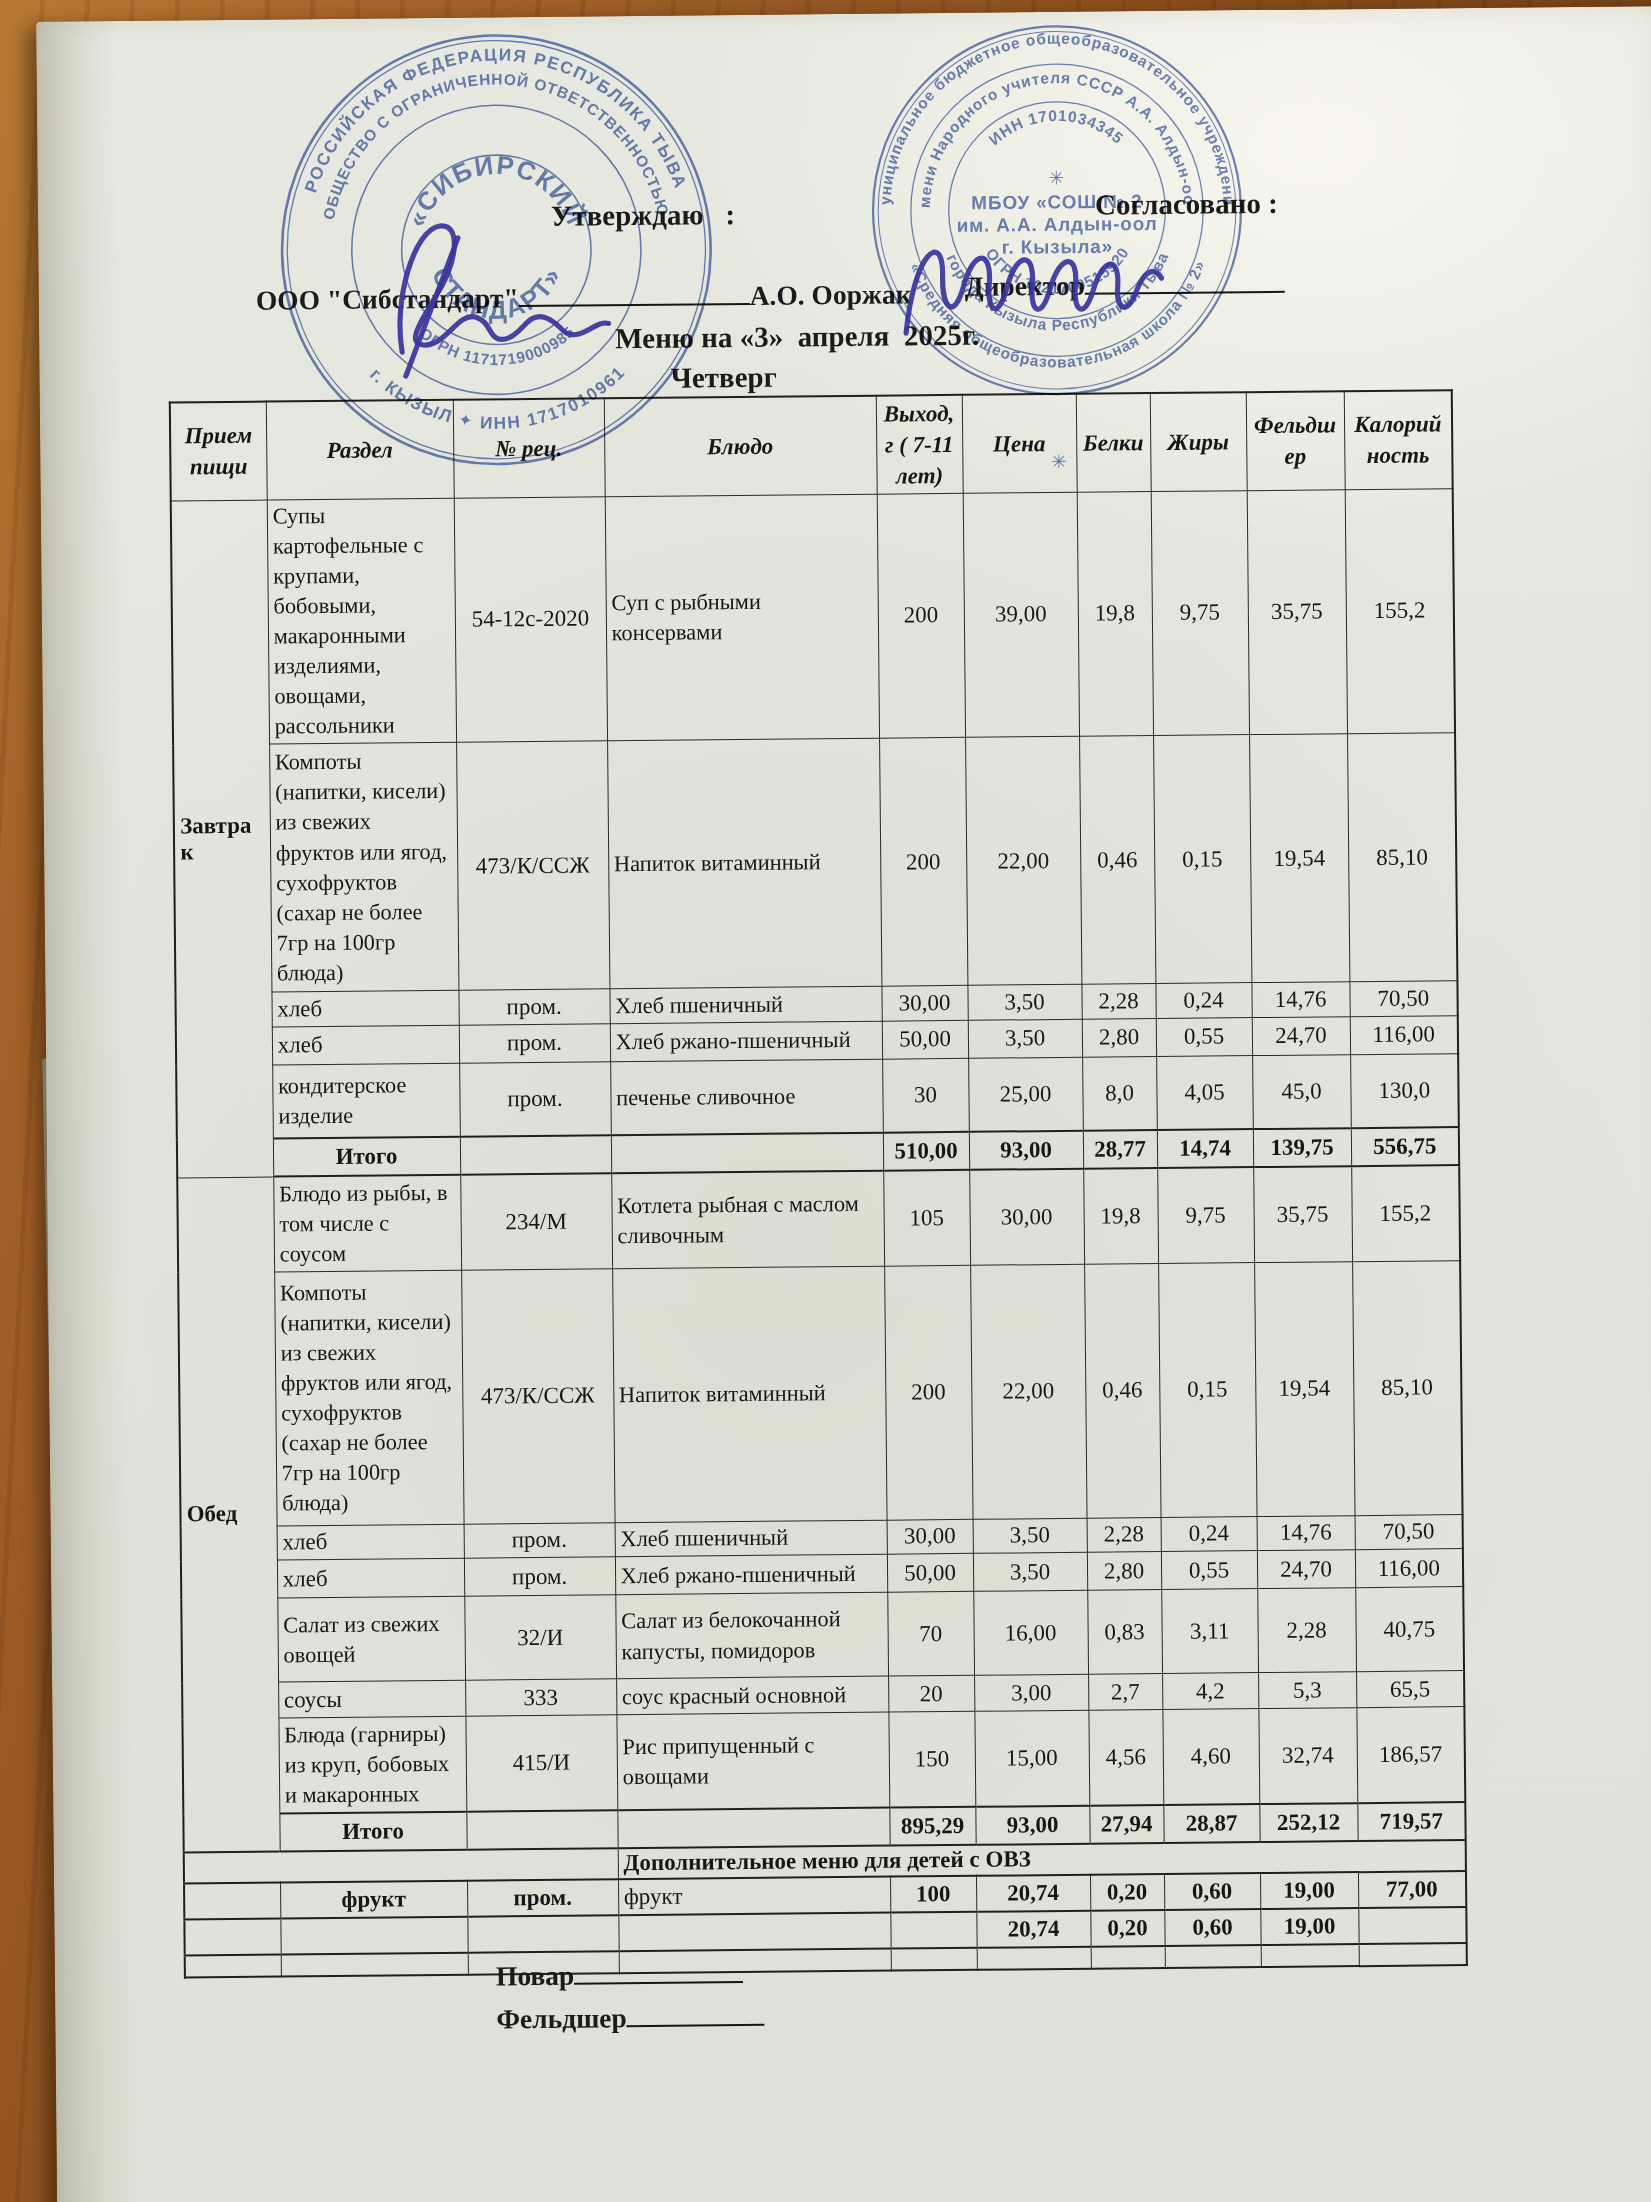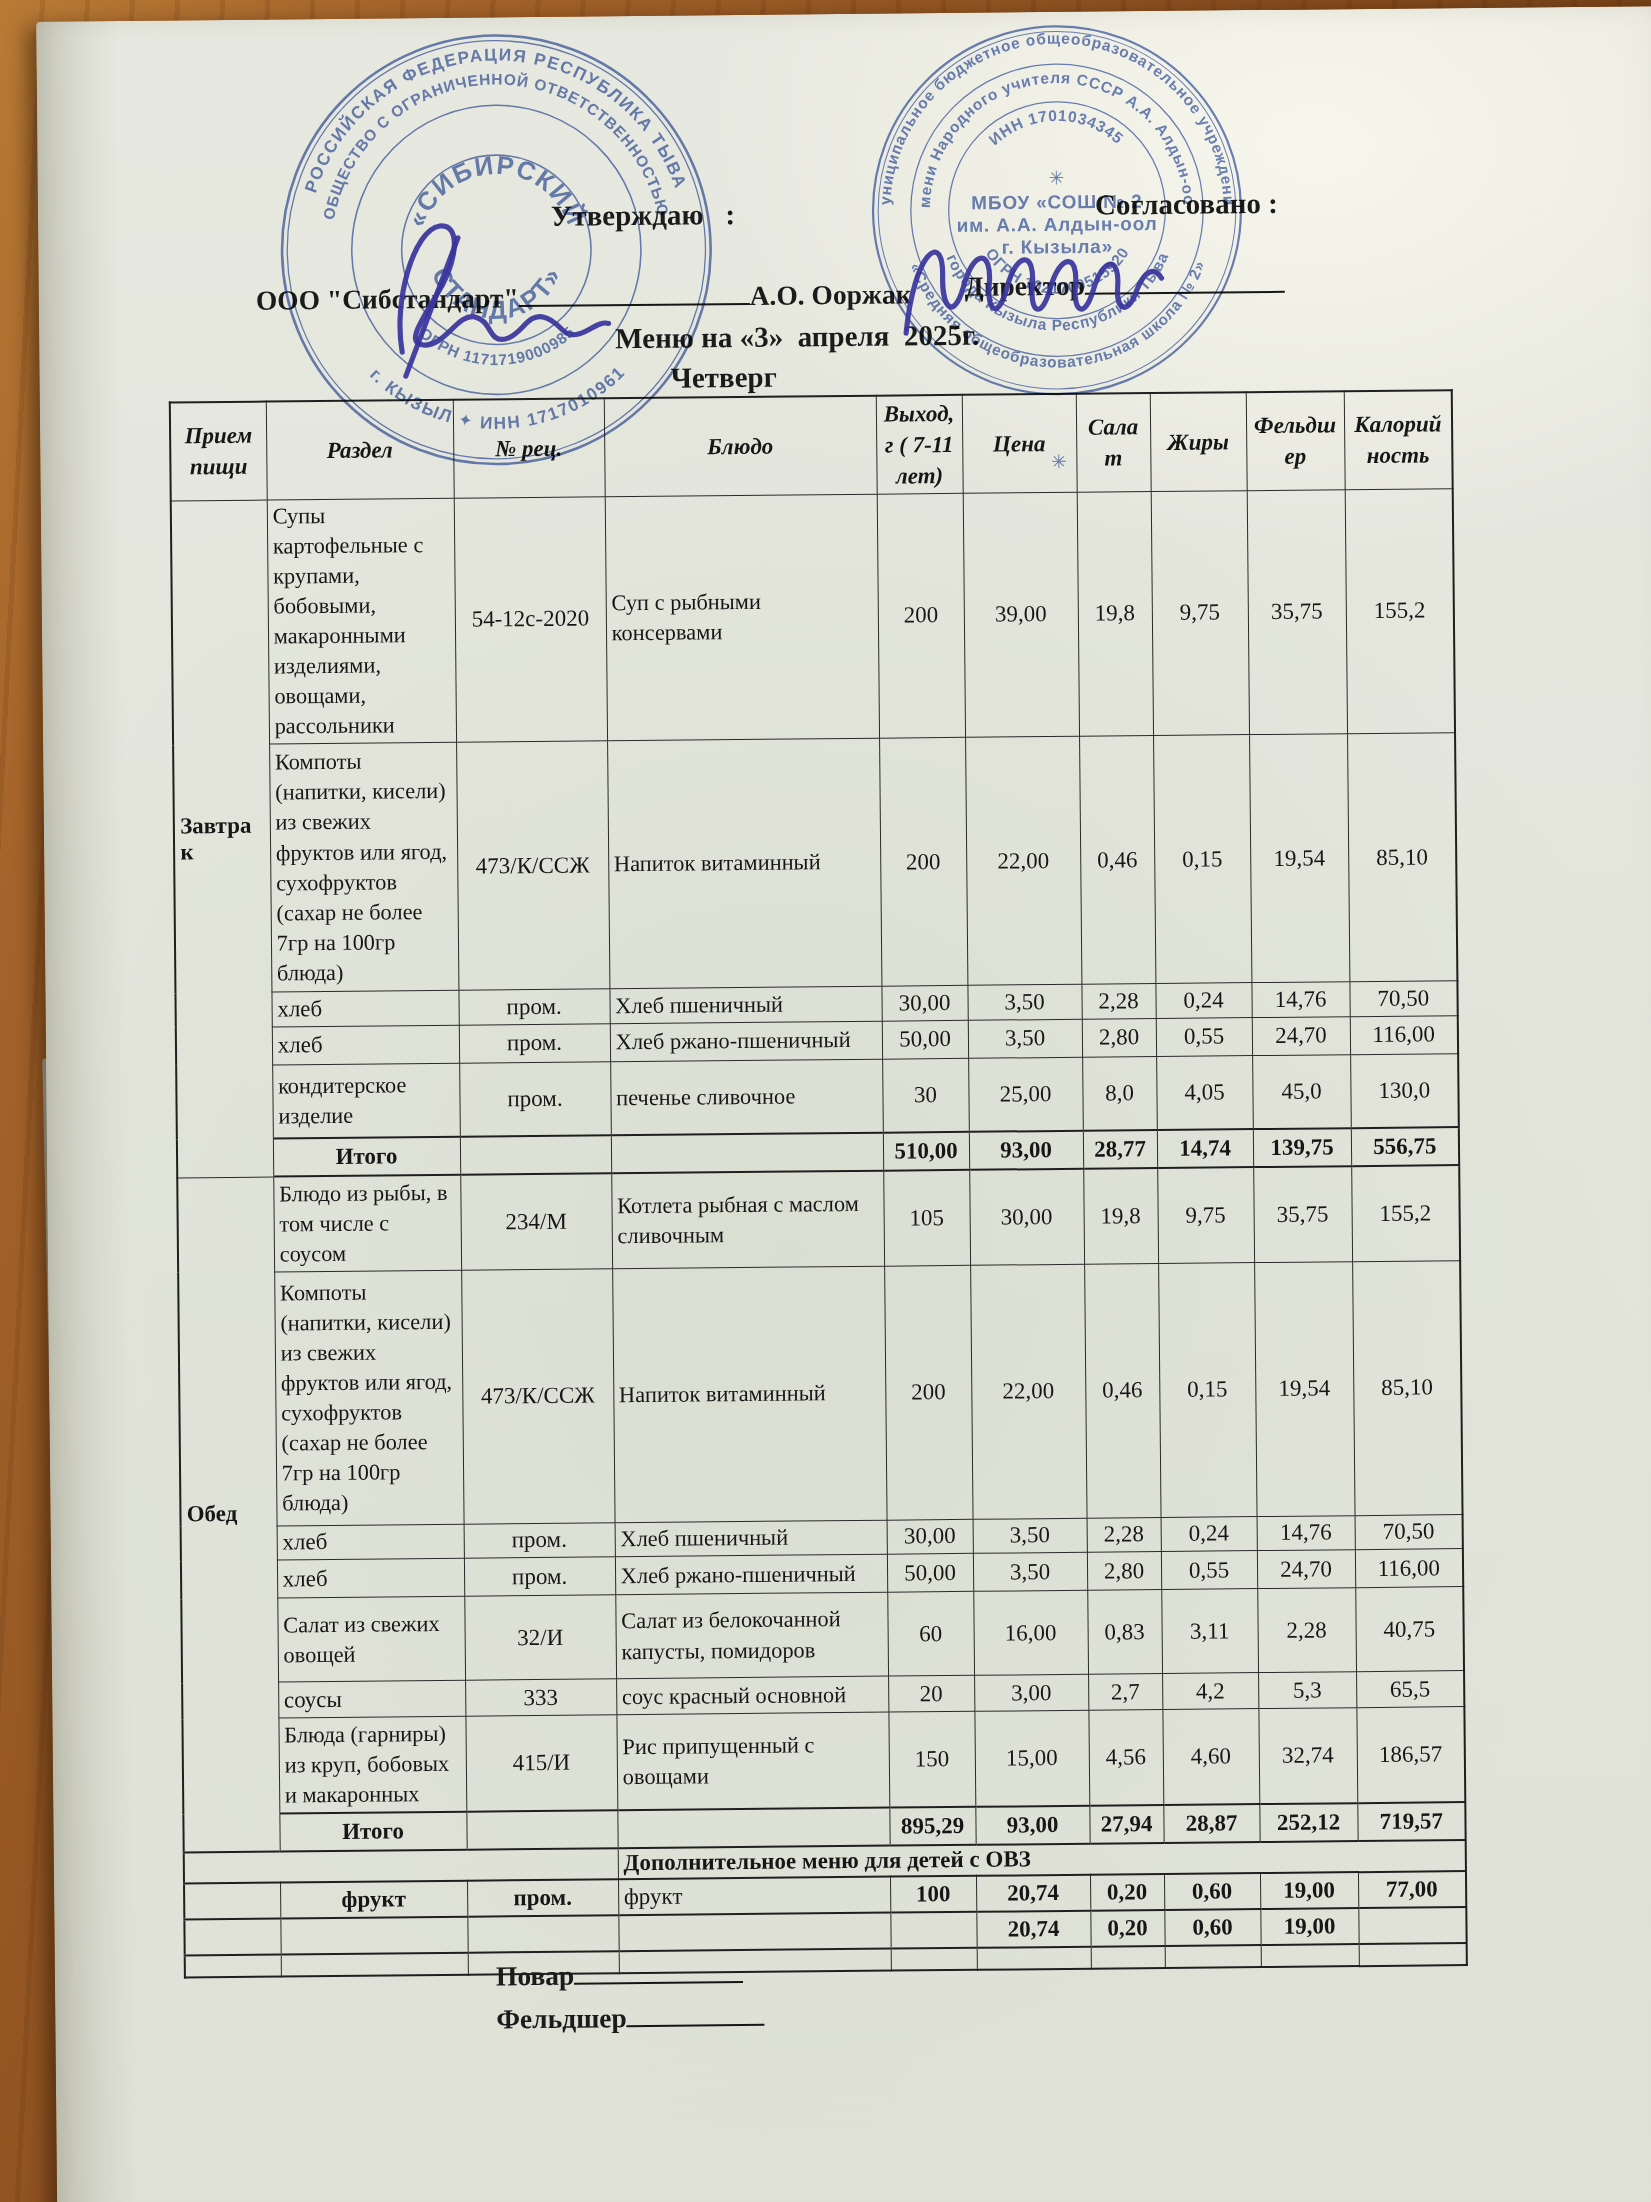--- a/index.html
+++ b/index.html
@@ -98,21 +98,21 @@
           <col style="width:108px">
       </colgroup>
       <tbody>
           <tr class="hdr">
         <th>Прием пищи</th>
         <th>Раздел</th>
         <th>№ рец.</th>
         <th>Блюдо</th>
         <th>Выход, г ( 7-11 лет)</th>
         <th>Цена</th>
-        <th>Салат</th>
+        <th>Белки</th>
         <th>Жиры</th>
         <th>Фельдшер</th>
         <th>Калорийность</th>
       </tr>
 
       <tr class="r1">
         <td class="meal" rowspan="6">Завтрак</td>
         <td class="tl vt">Супы картофельные с крупами, бобовыми, макаронными изделиями, овощами, рассольники</td>
         <td class="c">54-12с-2020</td>
         <td class="tl dish">Суп с рыбными консервами</td>
@@ -221,21 +221,21 @@
         <td class="c">3,50</td>
         <td class="c">2,80</td>
         <td class="c">0,55</td>
         <td class="c">24,70</td>
         <td class="c">116,00</td>
       </tr>
       <tr class="q5">
         <td class="tl vt">Салат из свежих овощей</td>
         <td class="c">32/И</td>
         <td class="tl dish">Салат из белокочанной капусты, помидоров</td>
-        <td class="c">60</td>
+        <td class="c">70</td>
         <td class="c">16,00</td>
         <td class="c">0,83</td>
         <td class="c">3,11</td>
         <td class="c">2,28</td>
         <td class="c">40,75</td>
       </tr>
       <tr class="q6">
         <td class="tl">соусы</td>
         <td class="c">333</td>
         <td class="tl dish">соус красный основной</td>

